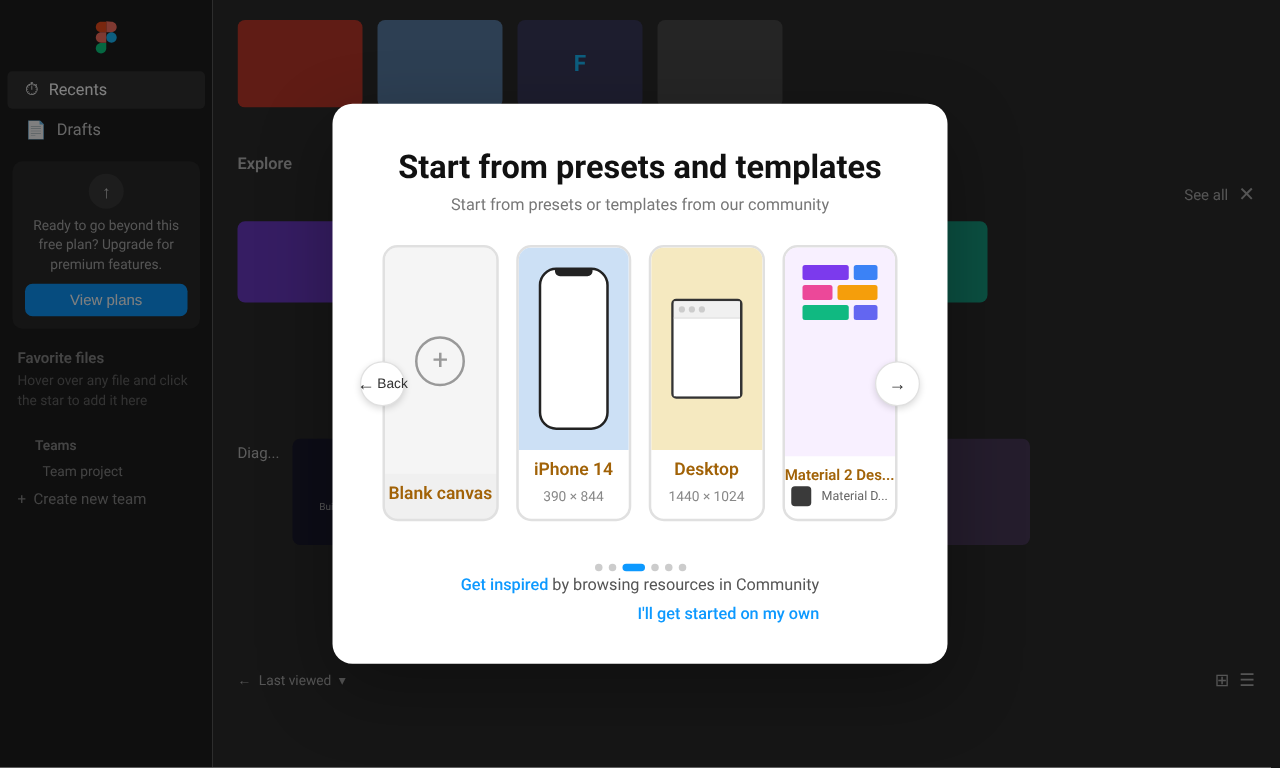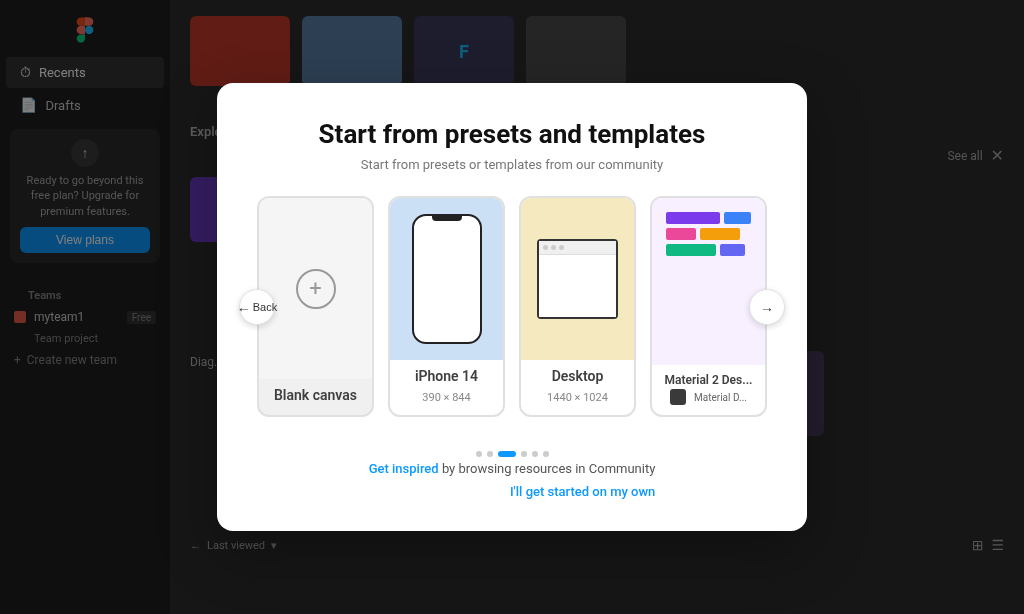--- a/index.html
+++ b/index.html
@@ -198,21 +198,21 @@
       align-items: center;
       justify-content: center;
       z-index: 100;
     }
 
     
     .modal {
       background: #fff;
       border-radius: 16px;
       padding: 36px 40px 32px;
-      width: 590px;
+      width: 492px;
       max-height: 520px;
       position: relative;
       display: flex;
       flex-direction: column;
       align-items: center;
       box-shadow: 0 20px 60px rgba(0,0,0,0.3);
     }
     .modal-title {
       font-size: 26px; font-weight: 700; color: #111;
       text-align: center; margin-bottom: 8px;
@@ -265,21 +265,21 @@
     .template-card-preview {
       width: 100%; flex: 1;
       display: flex; align-items: center; justify-content: center;
       padding: 16px;
     }
     .template-card-label {
       padding: 8px 0 10px;
       text-align: center;
     }
     .template-card-label .name {
-      font-size: 14px; font-weight: 600; color: #404040;
+      font-size: 14px; font-weight: 600; color: #a16207;
       display: block; margin-bottom: 2px;
     }
     .template-card-label .dims {
       font-size: 11px; color: #888;
     }
 
     
     .blank-card {
       background: #f0f0f0;
     }
@@ -422,28 +422,27 @@
       <span class="icon">📄</span>
       <span>Drafts</span>
     </div>
 
     <div class="upgrade-box">
       <div class="upgrade-icon">↑</div>
       <div class="upgrade-text">Ready to go beyond this free plan? Upgrade for premium features.</div>
       <button class="view-plans-btn">View plans</button>
     </div>
 
+    <div class="sidebar-favorites">
+      <div class="fav-title">Favorite files</div>
+      <div class="fav-text">Hover over any file and click the star to add it here</div>
+    </div>
 
     <div class="teams-section">
       <div class="sidebar-section">Teams</div>
-      <div class="team-item">
-        <div class="team-dot"></div>
-        <span>myteam1</span>
-        <span class="free-badge">Free</span>
-      </div>
       <div class="team-item" style="padding-left: 20px;">
         <span style="color:#888; font-size:11px;">Team project</span>
       </div>
       <div class="create-team">
         <span>+</span>
         <span>Create new team</span>
       </div>
     </div>
   </div>
 

